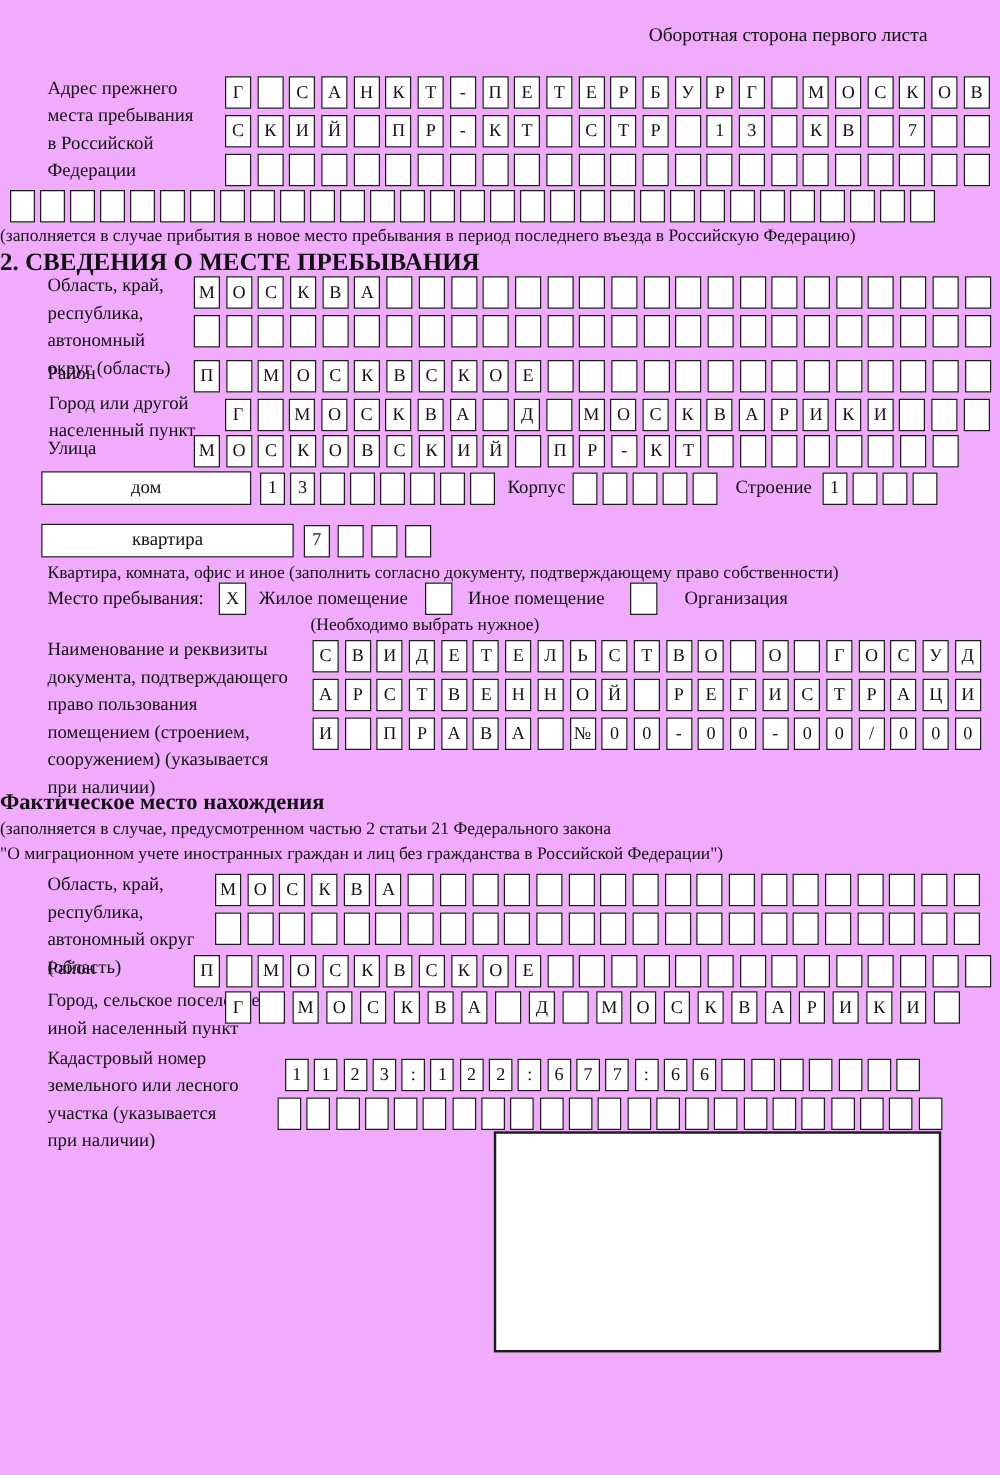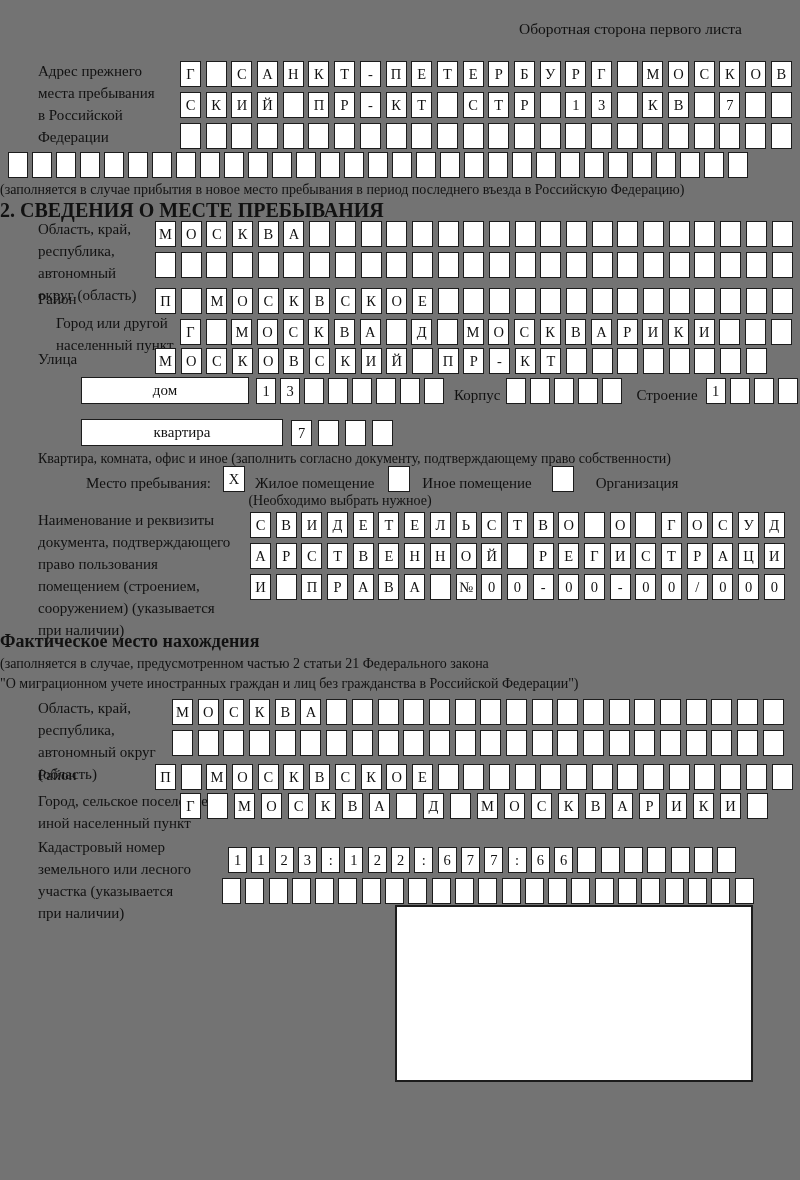--- a/index.html
+++ b/index.html
@@ -1,33 +1,33 @@
 <!DOCTYPE html>
 <html><head>
 <meta charset="utf-8">
 <style>
   html,body{margin:0;padding:0;background:#fff;}
   .sheet{
-    position:relative;width:800px;height:1180px;background:#737373;
+    position:relative;width:800px;height:1180px;background:#f0abfc;
     font-family:"Liberation Serif","DejaVu Serif",serif;color:#111;overflow:hidden;
   }
   .abs{position:absolute;}
   .lbl{font-size:15px;line-height:22px;white-space:pre-line;}
   .cells{position:absolute;display:flex;gap:4.7px;}
   .cell{
     flex:none;width:21px;height:26px;box-sizing:border-box;border:1.7px solid #1c1c1c;
     background:#fff;display:flex;align-items:center;justify-content:center;
     font-size:14.5px;font-family:inherit;
   }
   .cells.sm .cell{width:20px;}
   .cells.sm{gap:4px;}
   .cells.k .cell{width:19px;}
   .cells.k{gap:4.3px;}
   .cells.wg{gap:6px;}
-  .inline-row{position:absolute;display:flex;align-items:flex-end;margin-left:48px;}
+  .inline-row{position:absolute;display:flex;align-items:center;}
   .wide-box{
     flex:none;height:27px;box-sizing:border-box;border:1.7px solid #1c1c1c;
     display:flex;align-items:center;justify-content:center;font-size:15px;background:#fff;
   }
   .inline-lbl{font-size:15px;white-space:nowrap;}
   .caption{font-size:14px;line-height:19px;}
   .center{left:0;width:800px;text-align:left;}
   .title{font-weight:bold;font-size:20px;}
   .subtitle{white-space:pre-line;}
   .cb{width:22px;}
@@ -241,21 +241,21 @@
       <span class="cell"></span>
       <span class="cell"></span>
       <span class="cell"></span>
       <span class="cell"></span>
       <span class="cell"></span>
       <span class="cell"></span>
       <span class="cell"></span>
       <span class="cell"></span>
     </div>
 
-  <div class="abs lbl" style="left:56px;top:312px;width:150px">Город или другой
+  <div class="abs lbl" style="left:39px;top:312px;width:150px">Город или другой
 населенный пункт</div>
   <div class="cells" style="left:180px;top:319px">
       <span class="cell">Г</span>
       <span class="cell"></span>
       <span class="cell">М</span>
       <span class="cell">О</span>
       <span class="cell">С</span>
       <span class="cell">К</span>
       <span class="cell">В</span>
       <span class="cell">А</span>

